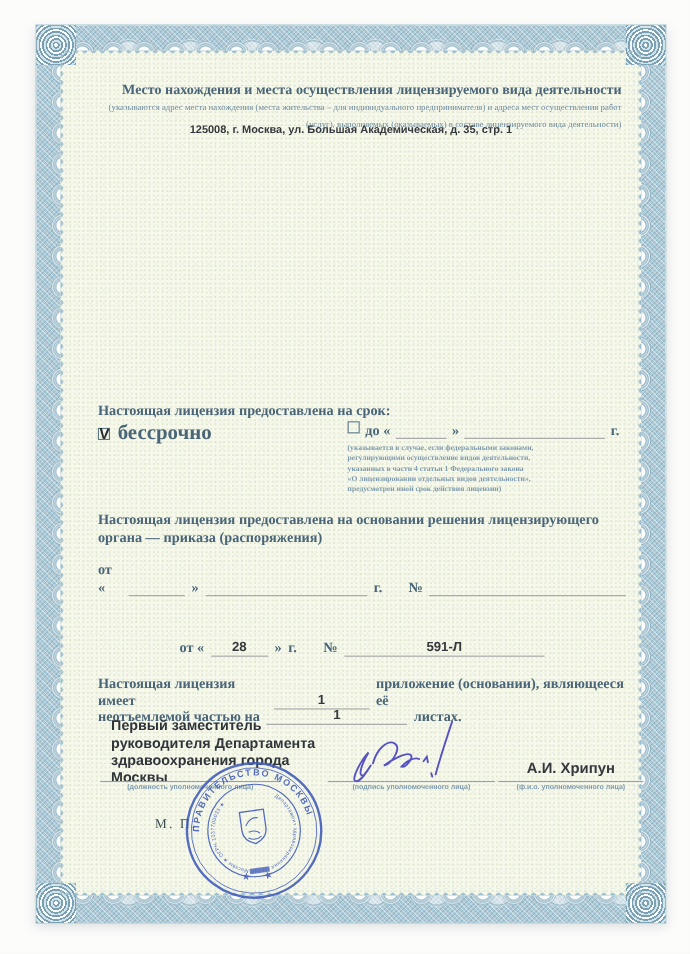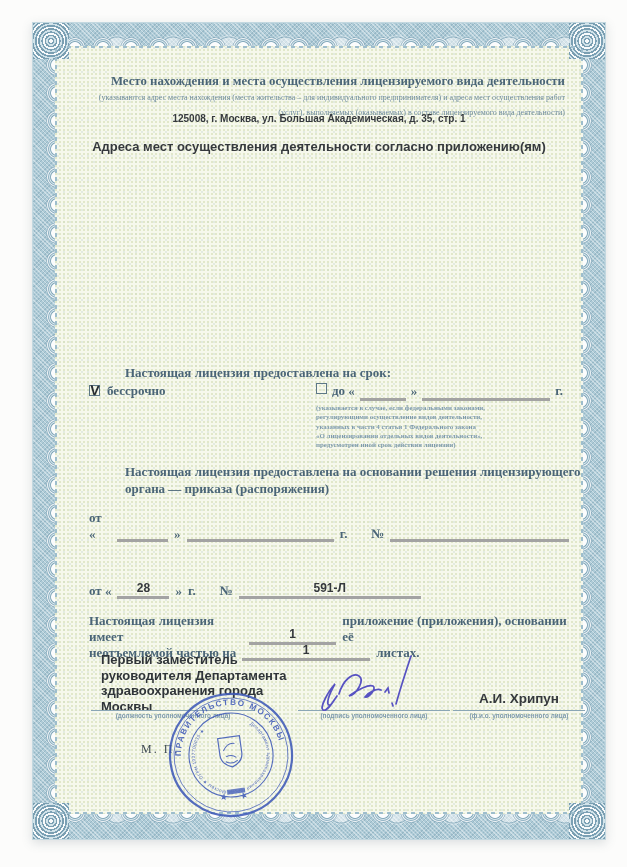--- a/index.html
+++ b/index.html
@@ -85,37 +85,37 @@
   .intro{left:56px;top:51px;width:476px;line-height:13.5px;text-align:right;}
   .intro .lead{font-size:12.8px;font-weight:bold;color:#4a6577;}
   .intro .note{font-size:8px;color:#6d8a9c;}
 
   .addr{top:90px;font-size:10px;}
   .addr2{top:116px;font-size:13px;}
 
   .watermark{top:150px;font-size:31px;font-weight:bold;letter-spacing:17px;
     color:rgba(150,180,192,.20);font-family:"DejaVu Serif", serif;}
 
-  .clause{font-weight:bold;line-height:17px;margin-left:36px;}
+  .clause{font-weight:bold;line-height:17px;}
   .term-label{left:56px;top:341px;}
   .cbrow{left:56px;top:360px;right:34px;height:20px;}
   .checkbox{display:inline-block;width:11px;height:11px;border:1.3px solid #5d7887;
     vertical-align:-1px;position:relative;box-sizing:border-box;}
   .checkbox .mark{position:absolute;left:0px;top:-4px;font-family:"Liberation Sans",sans-serif;
     font-weight:800;font-size:14px;color:#272c30;transform:rotate(4deg);}
-  .cb-label{font-weight:bold;font-size:13px;margin-left:7px;}
+  .cb-label{font-weight:bold;font-size:19px;margin-left:7px;}
   .until{position:absolute;left:227px;top:0;display:flex;gap:5px;font-weight:bold;}
-  .fill{display:inline-block;border-bottom:3px solid #a3a3a3;height:15px;position:relative;}
+  .fill{display:inline-block;border-bottom:1px solid #a3a3a3;height:15px;position:relative;}
   .fill .val{position:absolute;left:0;right:0;bottom:1px;text-align:center;
     font-family:"Liberation Sans",sans-serif;font-style:normal;font-weight:bold;
     font-size:12px;color:#35393d;white-space:nowrap;}
   .footnote{left:283px;top:380px;width:240px;font-size:6.9px;line-height:9.3px;
     color:#7d9aac;white-space:pre-line;font-weight:bold;}
   .granted{left:56px;top:440px;width:486px;}
-  .daterow{left:56px;right:36px;display:flex;align-items:flex-end;gap:6px;font-weight:bold;}
+  .daterow{left:56px;right:36px;display:flex;align-items:flex-end;gap:6px;font-weight:bold;justify-content:center;}
   .row-blank{top:487px;}
   .row-filled{top:558px;}
   .reissued{left:56px;top:512px;width:486px;}
   .attach1{left:56px;top:590px;right:36px;display:flex;align-items:flex-end;gap:6px;font-weight:bold;}
   .attach2{left:56px;top:620px;right:36px;display:flex;align-items:flex-end;gap:6px;font-weight:bold;}
   .official{left:68px;top:629px;width:200px;font-size:13px;line-height:15.5px;
     white-space:pre-line;color:#2f3439;}
   .sig-line{position:absolute;top:687px;border-top:1px solid #8aa6b5;}
   .sig-line .cap{margin-top:1px;text-align:center;font-size:6.4px;color:#7d9aac;
     font-weight:bold;white-space:nowrap;}
@@ -147,21 +147,20 @@
 
   <div class="content">
 
 
     <div class="abs intro">
       <span class="lead">Место нахождения и места осуществления лицензируемого вида деятельности </span><span class="note">(указываются адрес места нахождения (места жительства – для индивидуального предпринимателя) и адреса мест осуществления работ (услуг), выполняемых (оказываемых) в составе лицензируемого вида деятельности)</span>
     </div>
 
     <div class="abs addr centered darkbold">125008, г. Москва, ул. Большая Академическая, д. 35, стр. 1</div>
 
-    <div class="abs addr2 centered darkbold">Адреса мест осуществления деятельности согласно приложению(ям)</div>
 
     <div class="abs clause term-label">Настоящая лицензия предоставлена на срок:</div>
 
     <div class="abs cbrow">
       <span class="checkbox"><span class="mark">V</span></span><span class="cb-label">бессрочно</span>
       <span class="until">
         <span class="checkbox"></span>
         <span>до «</span>
         <span class="fill" style="width:46px;"></span>
         <span>»</span>
@@ -208,21 +207,21 @@
       <span class="fill" style="width:182px;">
           <i class="val">591-Л</i>
         </span>
     </div>
 
     <div class="abs attach1">
       <span>Настоящая лицензия имеет</span>
       <span class="fill" style="width:92px;">
           <i class="val">1</i>
         </span>
-      <span>приложение (приложения), основании её</span>
+      <span>приложение (основании), являющееся её</span>
     </div>
 
     <div class="abs attach2">
       <span>неотъемлемой частью на</span>
       <span class="fill" style="width:128px;">
           <i class="val">1</i>
         </span>
       <span>листах.</span>
     </div>
 

